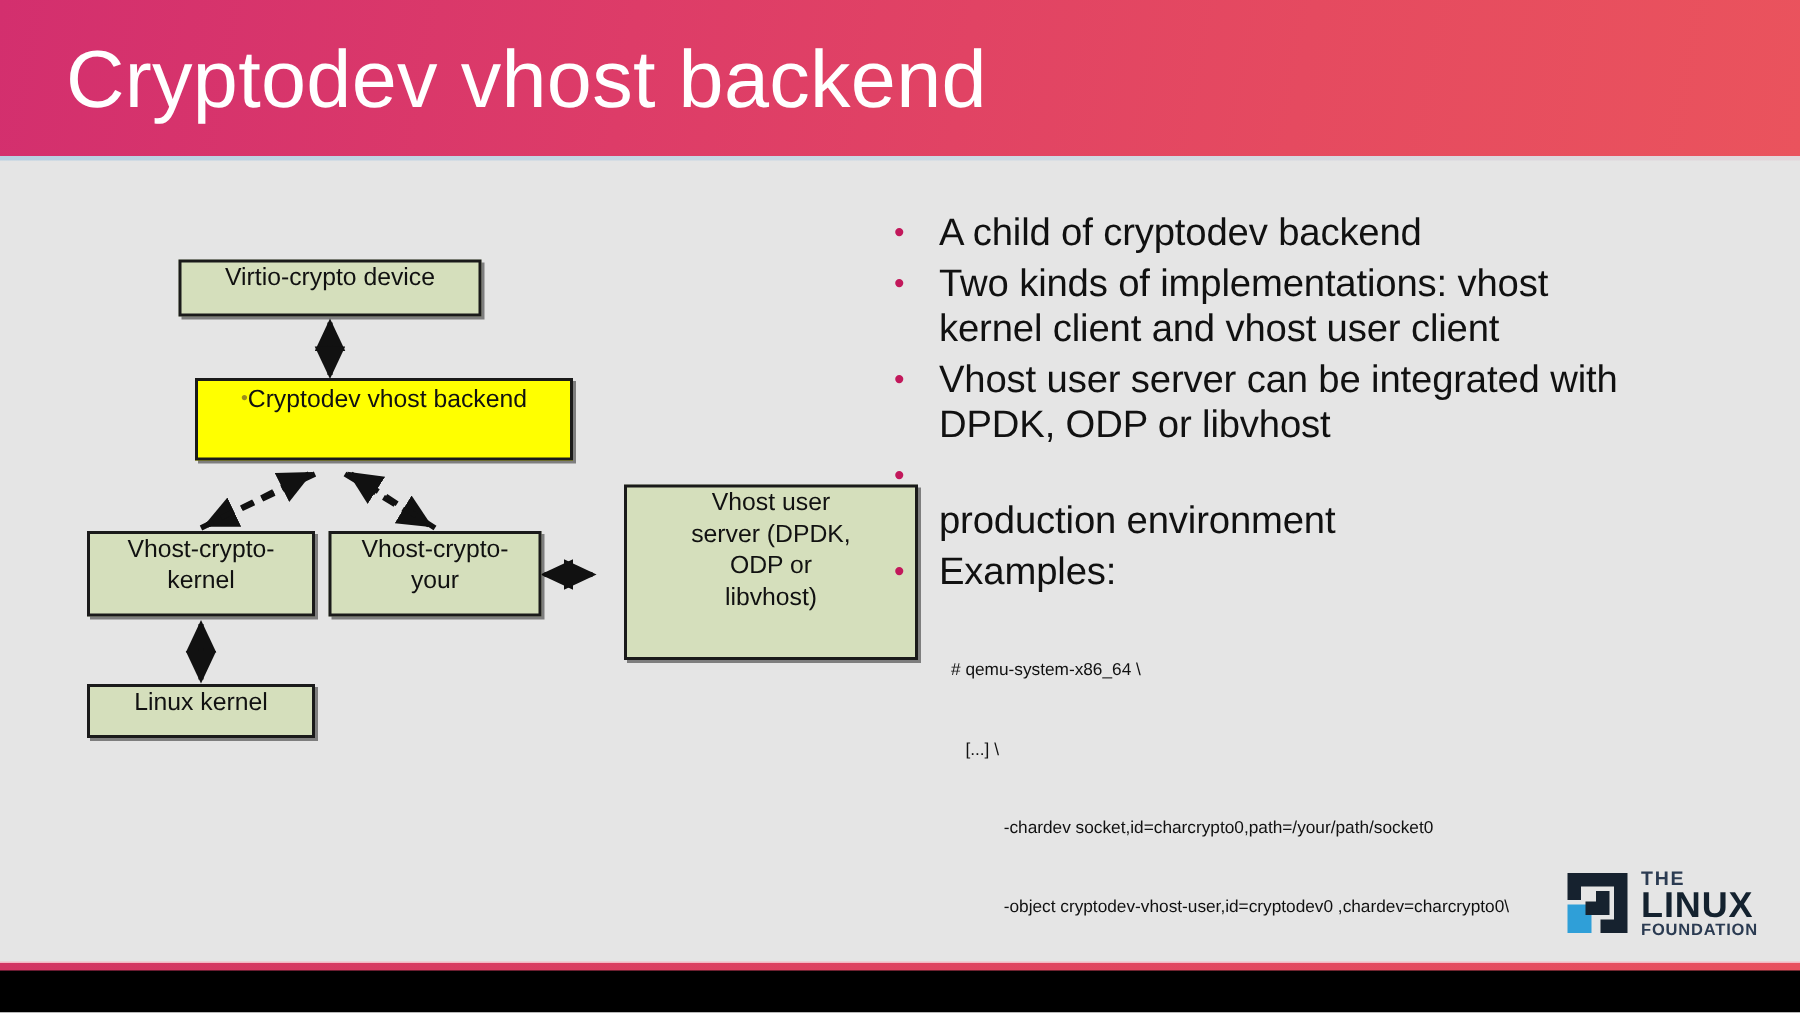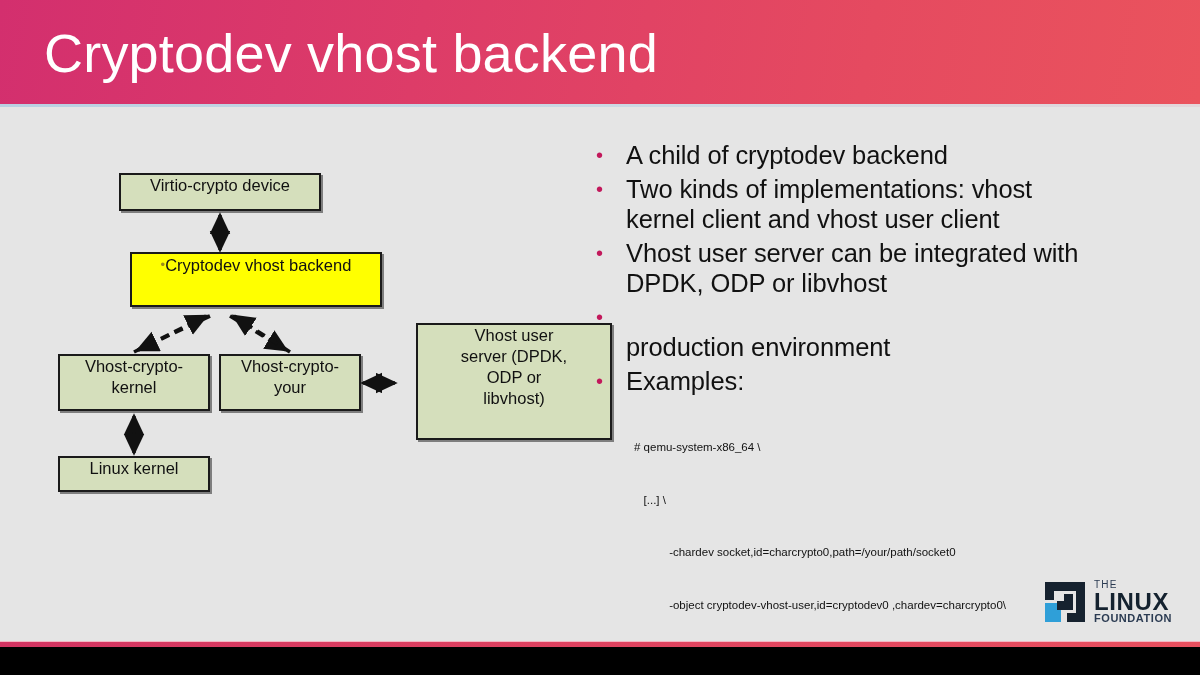--- a/index.html
+++ b/index.html
@@ -173,24 +173,24 @@
     position: relative;
     width: 44px;
     height: 44px;
     flex: 0 0 auto;
   }
   #logo-text {
     margin-left: 7px;
     line-height: 1;
   }
   .logo-the {
-    font-size: 10px;
+    font-size: 13px;
     letter-spacing: 1.2px;
     color: #2b3b52;
-    font-weight: 400;
+    font-weight: 700;
   }
   .logo-linux {
     font-size: 24px;
     letter-spacing: 0.6px;
     color: #14222f;
     font-weight: 700;
     line-height: 23px;
   }
   .logo-foundation {
     font-size: 11px;

